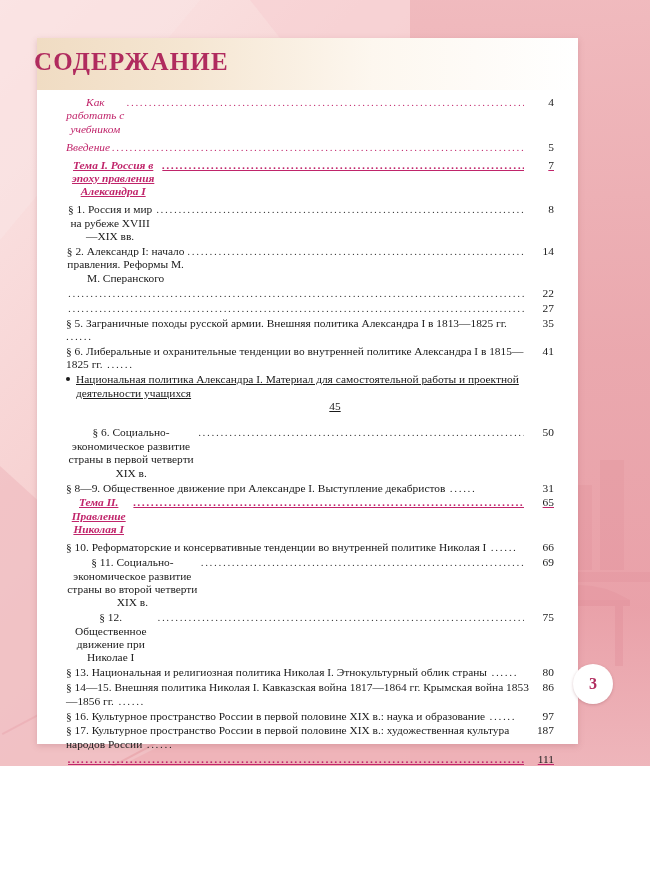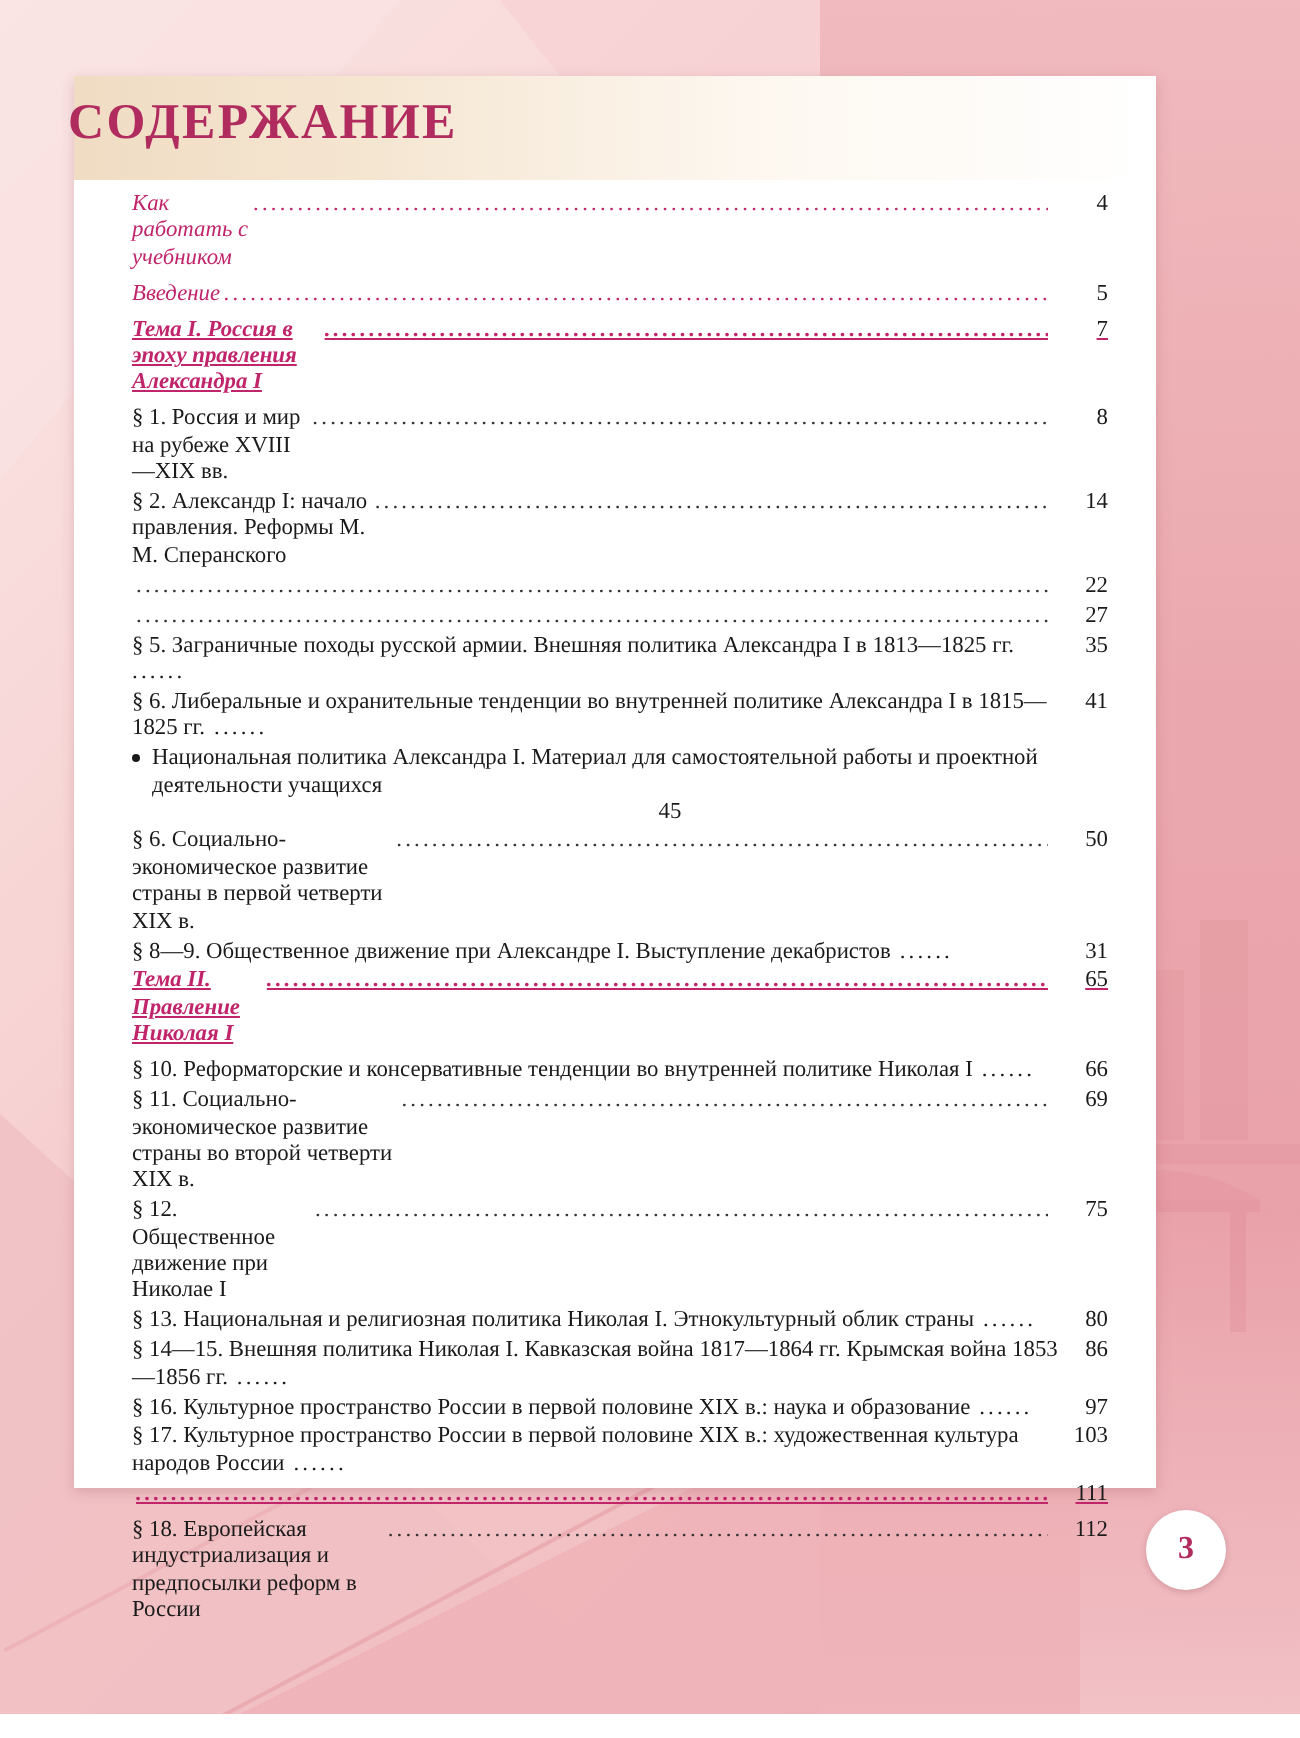--- a/index.html
+++ b/index.html
@@ -9,21 +9,21 @@
   body {
     width: 650px;
     height: 869px;
     overflow: hidden;
     font-family: "Liberation Serif", serif;
     background: #ffffff;
   }
   .page {
     position: relative;
     width: 650px;
-    height: 857px;
+    height: 766px;
     overflow: hidden;
     background: #86efac;
   }
   
   .bg-base {
     position: absolute;
     inset: 0;
     background: linear-gradient(135deg, #fbe6e6 0%, #f7d3d3 35%, #f3c4c6 60%, #efb9bd 100%);
   }
   .bg-band-right {
@@ -126,20 +126,21 @@
     display: flex;
     align-items: flex-start;
     font-size: 11.4px;
     line-height: 13.4px;
     color: #1a1a1a;
     margin-bottom: 1.5px;
   }
   .row .txt {
     flex: 0 1 auto;
     white-space: normal;
+    text-align: center;
   }
   .row .dots {
     flex: 1 1 auto;
     overflow: hidden;
     white-space: nowrap;
     letter-spacing: 1.6px;
     color: #333;
     padding: 0 2px;
     min-width: 6px;
   }
@@ -169,21 +170,22 @@
   }
   .lead .dots { color: #c0246a; }
   .lead .pg { color: #1a1a1a; font-style: normal; }
   .spacer-sm { height: 3px; }
   .bullet-row {
     position: relative;
     font-size: 11.4px;
     line-height: 13.4px;
     color: #1a1a1a;
     padding-left: 10px;
-    margin-bottom: 1px;
+    margin-bottom: 13px;
+    text-decoration: underline;
   }
   .bullet-row .bullet {
     position: absolute;
     left: 0; top: 4px;
     width: 4px; height: 4px;
     border-radius: 50%;
     background: #1a1a1a;
   }
   .bullet-row .pgline {
     display: block;
@@ -308,21 +310,21 @@
         <span class="pg">69</span>
       </div>
       <div class="row">
         <span class="txt">§ 12. Общественное движение при Николае I</span>
         <span class="dots">........................................................................................................................................................................................................</span>
         <span class="pg">75</span>
       </div>
       <div class="row multiline"><span class="pg">80</span><span>§ 13. Национальная и религиозная политика Николая I. Этнокультурный облик страны</span><span style="letter-spacing: 1.6px;"> ......</span></div>
       <div class="row multiline"><span class="pg">86</span><span>§ 14—15. Внешняя политика Николая I. Кавказская война 1817—1864 гг. Крымская война 1853—1856 гг.</span><span style="letter-spacing: 1.6px;"> ......</span></div>
       <div class="row multiline"><span class="pg">97</span><span>§ 16. Культурное пространство России в первой половине XIX в.: наука и образование</span><span style="letter-spacing: 1.6px;"> ......</span></div>
-      <div class="row multiline"><span class="pg">103</span><span>§ 17. Культурное пространство России в первой половине XIX в.: художественная культура народов России</span><span style="letter-spacing: 1.6px;"> ......</span></div>
+      <div class="row multiline"><span class="pg">187</span><span>§ 17. Культурное пространство России в первой половине XIX в.: художественная культура народов России</span><span style="letter-spacing: 1.6px;"> ......</span></div>
       <div class="row accent">
         <span class="dots">........................................................................................................................................................................................................</span>
         <span class="pg">111</span>
       </div>
       <div class="spacer-sm"></div>
       <div class="row">
         <span class="txt">§ 18. Европейская индустриализация и предпосылки реформ в России</span>
         <span class="dots">........................................................................................................................................................................................................</span>
         <span class="pg">112</span>
       </div>

